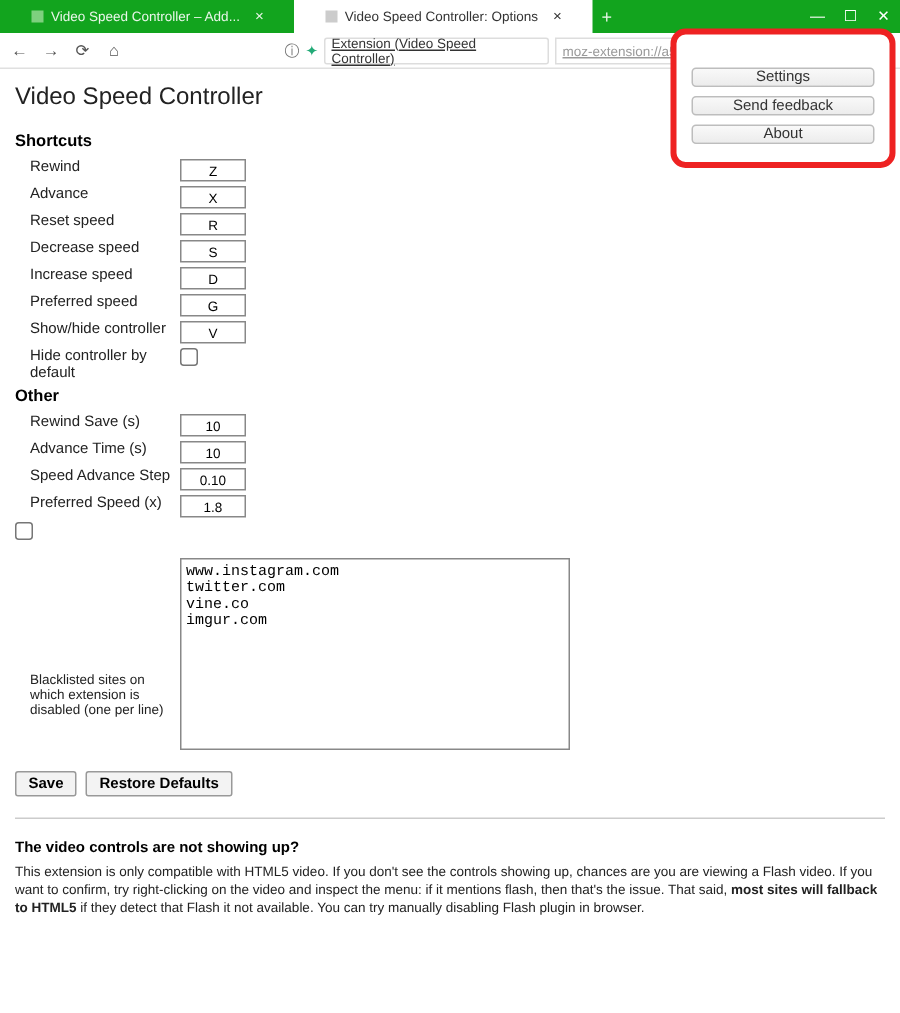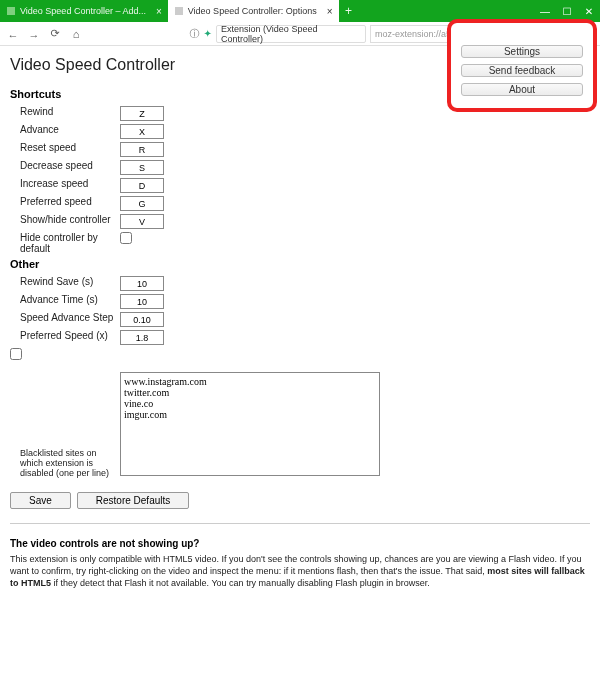--- a/index.html
+++ b/index.html
@@ -1,33 +1,33 @@
 <!DOCTYPE html>
 <html><head>
 <meta charset="utf-8">
 <style>
   * { box-sizing: border-box; margin: 0; padding: 0; }
   body { font-family: Arial, Helvetica, sans-serif; font-size: 10px; width: 600px; height: 675px; background: #fff; overflow: hidden; }
 
   
   .tabbar { background: #12a41e; height: 22px; display: flex; align-items: stretch; }
-  .tab { display: flex; align-items: center; padding: 0 6px; gap: 4px; font-size: 9px; height: 100%; cursor: default; }
+  .tab { display: flex; align-items: center; padding: 0 20px; gap: 4px; font-size: 9px; height: 100%; cursor: default; }
   .tab.inactive { color: #eaf6ea; background: #12a41e; }
   .tab.active { background: #fff; color: #333; }
   .tab .favicon { width: 10px; height: 10px; display: inline-block; }
   .tab .close { font-size: 10px; margin-left: 6px; color: inherit; cursor: default; }
   .newtab { width: 20px; display:flex; align-items:center; justify-content:center; color:#eaf6ea; font-size:12px; }
   .winctl { margin-left:auto; display:flex; }
   .winctl div { width:22px; display:flex; align-items:center; justify-content:center; color:#fff; font-size:10px; }
 
   
   .navbar { height: 24px; border-bottom: 1px solid #e0e0e0; display:flex; align-items:center; padding: 0 4px; gap:3px; }
   .navbtn { width:18px; height:18px; display:flex; align-items:center; justify-content:center; color:#555; font-size:11px; }
   .urlbox { flex:0 0 auto; display:flex; align-items:center; gap:4px; }
-  .urlfield { border:1px solid #ddd; height:18px; padding:0 4px; display:flex; align-items:center; font-size:9px; color:#333; }
+  .urlfield { border:1px solid #ddd; height:18px; padding:0 4px; display:flex; align-items:center; font-size:9px; color:#333;text-decoration:underline; }
   .urlfield.gray { color:#999; }
   .pill { border-radius:2px; }
   .toolbar-right { margin-left:auto; display:flex; align-items:center; gap:5px; padding-right:4px; }
   .ticon { width:14px; height:14px; display:flex; align-items:center; justify-content:center; color:#444; font-size:11px; }
   .redbadge { width:14px; height:12px; background:#e53935; border-radius:2px; }
 
   
   .popup-frame { position:absolute; top:19px; right:3px; width:150px; border:4px solid #e22; border-radius:10px; padding:22px 10px 12px; background:#fff; }
   .popup-btn { display:block; width:100%; border:1px solid #bdbdbd; border-radius:3px; background:linear-gradient(#f9f9f9,#ececec); padding:0 0; text-align:center; font-size:10px; color:#333; margin-bottom:6px; }
   .popup-btn:last-child { margin-bottom:0; }
@@ -35,23 +35,23 @@
   
   .page { padding: 10px; position:relative; }
   h1.title { font-size:16px; font-weight:normal; margin-bottom:14px; color:#222;}
   h2.section { font-size:11px; font-weight:bold; margin:8px 0 6px; }
   .row { display:flex; align-items:flex-start; height:18px; }
   .row .lbl { width:110px; padding-left:10px; font-size:10px; color:#222; }
   .key-input, .num-input { width:44px; height:15px; border:1px solid #888; text-align:center; font-size:9px; padding:0; }
   .chk { width:12px; height:12px; margin-left:0; }
   .textarea-wrap { display:flex; align-items:flex-start; margin-top:6px; }
   .textarea-wrap .lbl2 { width:110px; padding-left:10px; font-size:9px; color:#222; padding-top: 76px; }
-  textarea.blacklist { width:260px; height:104px; font-family: Liberation Serif, serif; font-size:10px; padding:3px; border:1px solid #888; resize:none; }
+  textarea.blacklist { width:260px; height:128px; font-family: Liberation Mono, monospace; font-size:10px; padding:3px; border:1px solid #888; resize:none; }
   .btnrow { margin-top:14px; display:flex; gap:6px; }
-  .btn { border:1px solid #999; background:#f3f3f3; padding:2px 18px; font-size:10px; border-radius:2px; }
+  .btn { border:1px solid #999; background:#f3f3f3; padding:2px 8px; font-size:10px; border-radius:2px;font-weight:bold; }
   hr { margin:14px 0; border:none; border-top:1px solid #ccc; }
   .faq h3 { font-size:10px; font-weight:bold; margin-bottom:4px; }
   .faq p { font-size:9px; line-height:1.35; color:#222; }
   .faq b { font-weight:bold; }
 </style>
 </head>
 <body>
 
 <div class="tabbar">
   <div class="tab inactive">

